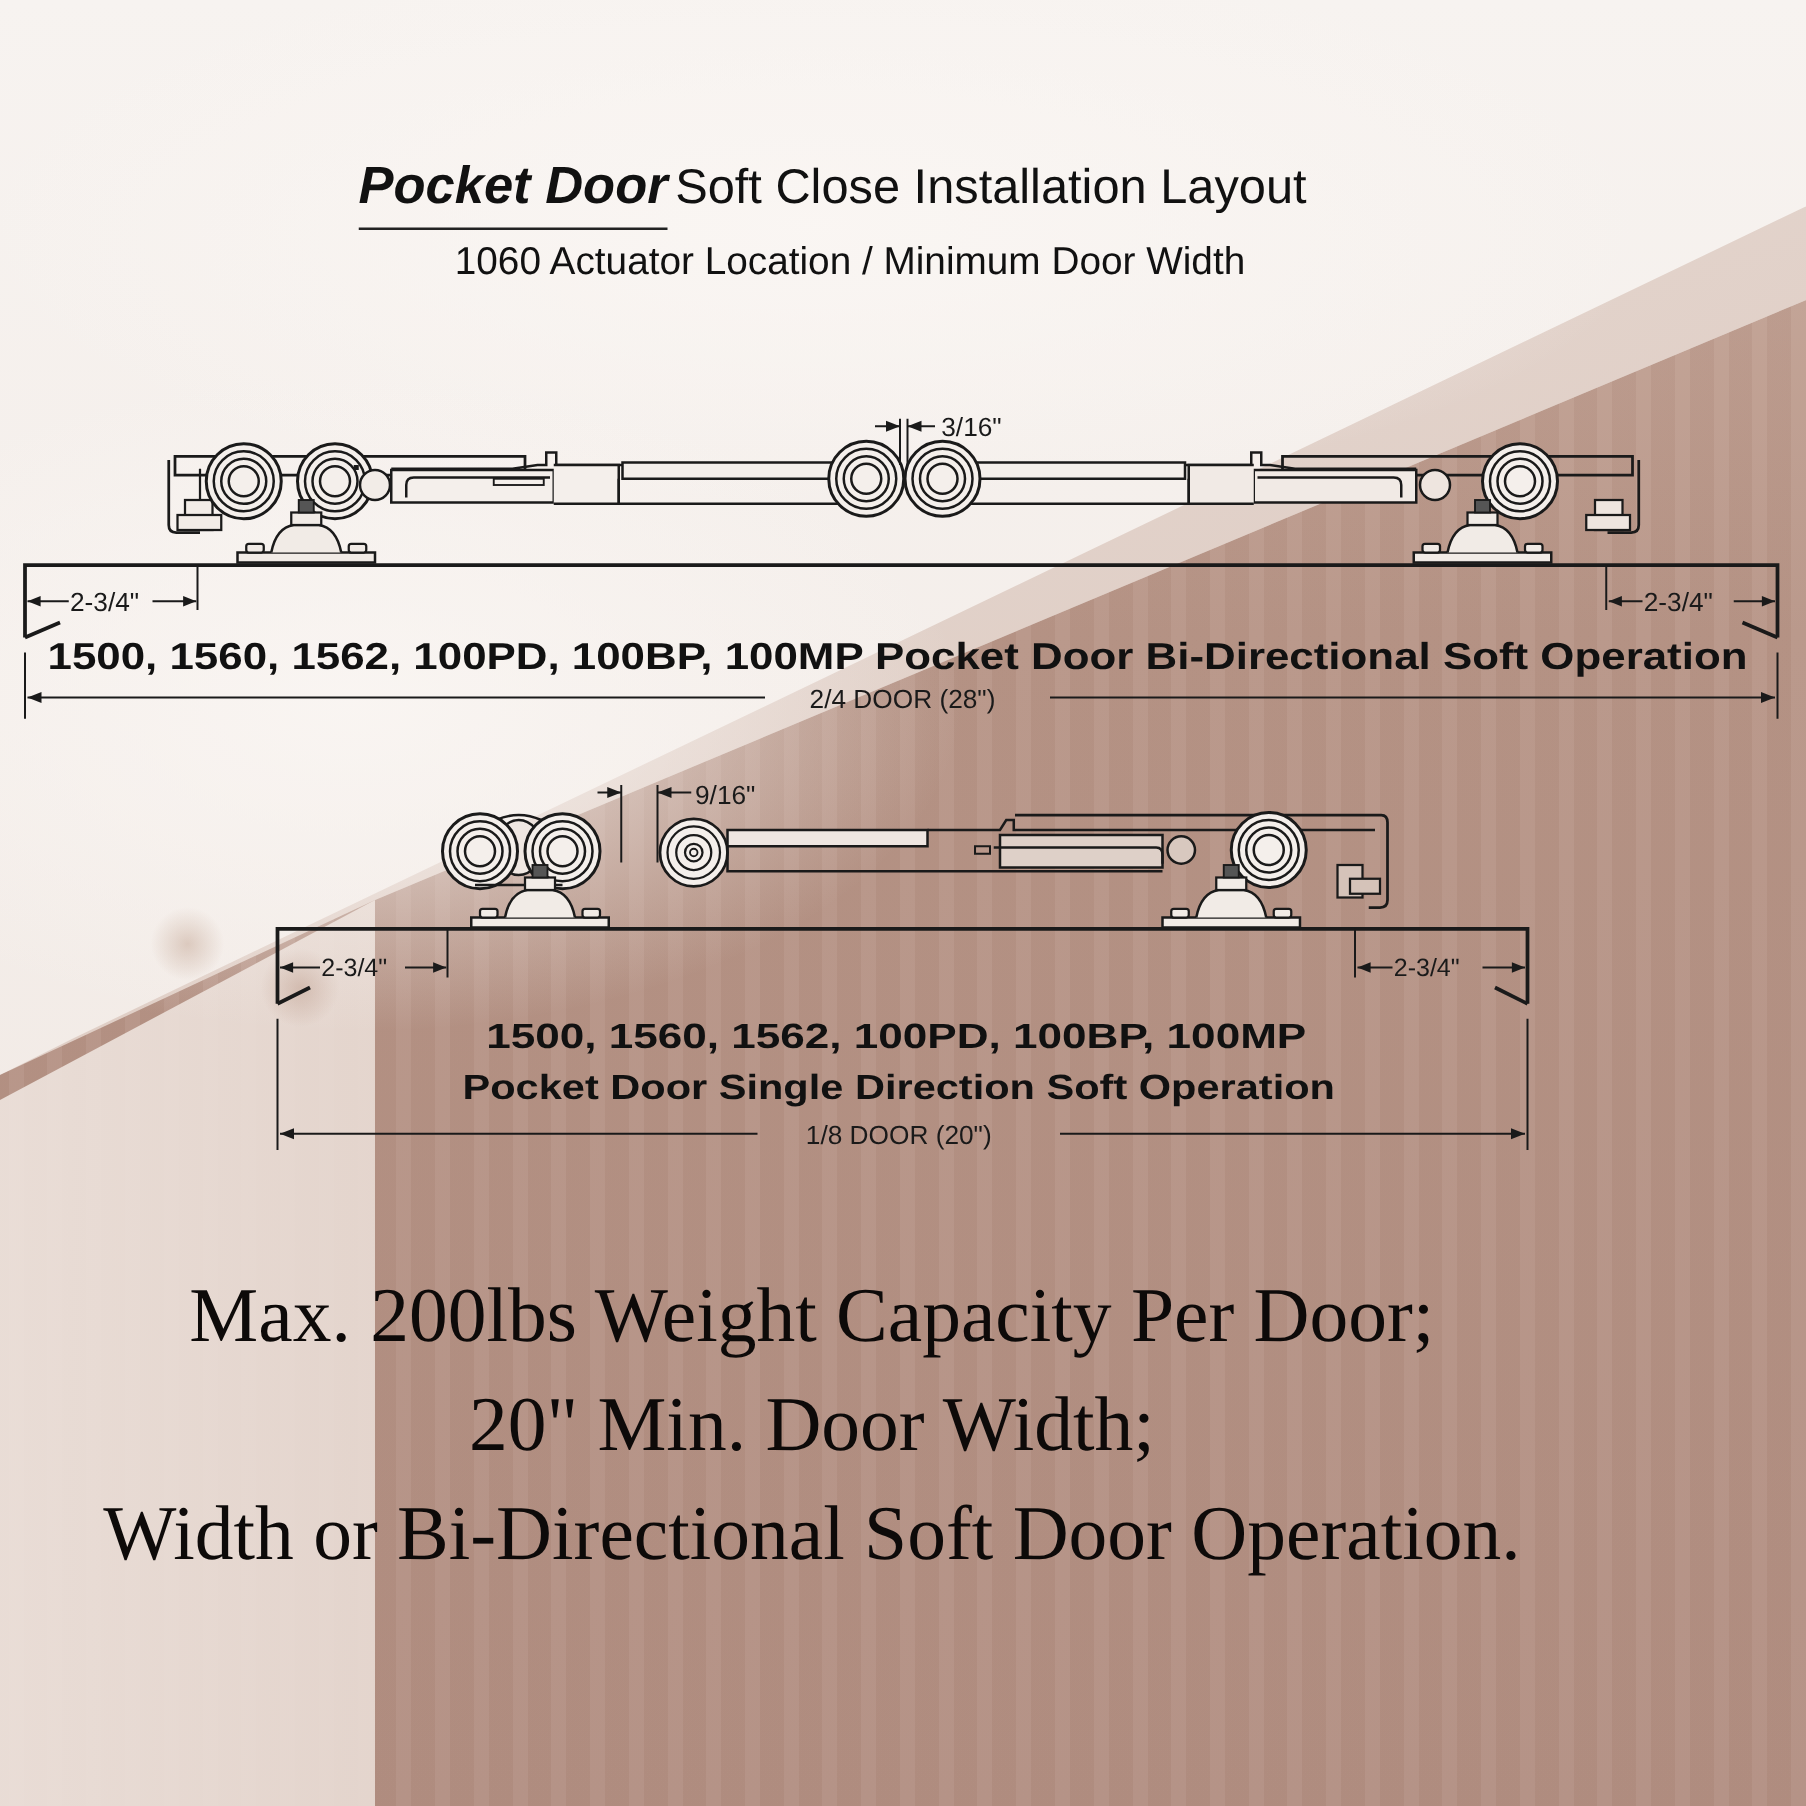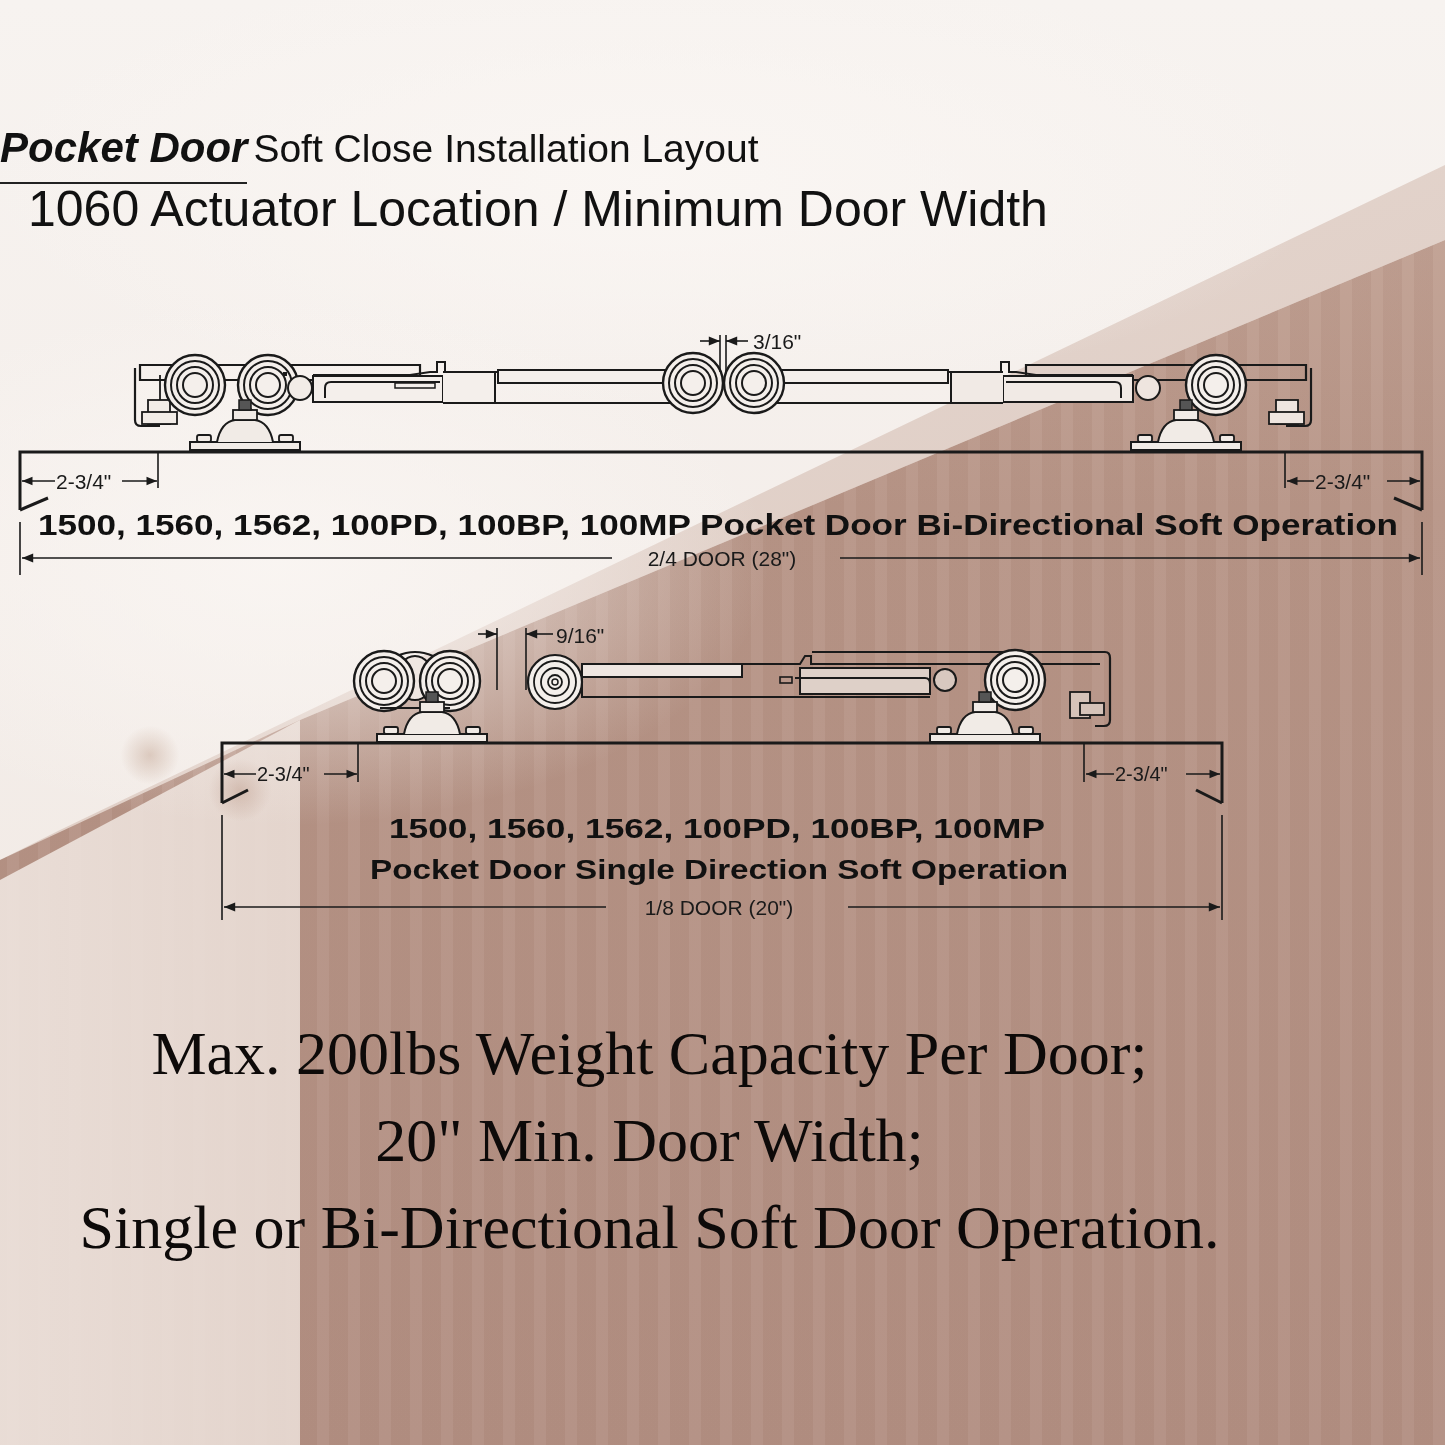--- a/index.html
+++ b/index.html
@@ -36,32 +36,32 @@
                 radial-gradient(ellipse 900px 300px at 650px 180px, rgba(250,246,243,0.95), rgba(250,246,243,0) 75%);
   }
   .bg-blur-rollers {
     position: absolute; left: 90px; top: 700px; width: 240px; height: 180px;
     background:
       radial-gradient(circle 42px at 60px 55px, rgba(205,180,165,0.8), rgba(205,180,165,0) 70%),
       radial-gradient(circle 45px at 150px 90px, rgba(200,172,158,0.8), rgba(200,172,158,0) 70%);
   }
 
   
-  .title-block { position: absolute; left: 0; width: 1332px; top: 122px; text-align: left; }
+  .title-block { position: absolute; left: 0; width: 1332px; top: 122px; text-align: center; }
   .title-line1 { font-size: 40px; line-height: 52px; white-space: nowrap; }
   .title-strong {
     font-weight: bold; font-style: italic; font-size: 42px;
     display: inline-block; position: relative; padding-bottom: 2px;
   }
   .title-strong::after {
     content: ""; position: absolute; left: 0; right: 0; bottom: -8px;
     height: 2px; background: #222;
   }
   .title-rest { font-size: 39px; margin-left: 6px; }
-  .title-line2 { font-size: 50px; line-height: 50px; margin-top: 8px; white-space: nowrap; margin-left: 28px; }
+  .title-line2 { font-size: 31px; line-height: 50px; margin-top: 8px; white-space: nowrap; margin-left: 28px; }
 
   
   svg.diagram { position: absolute; left: 0; top: 0; }
   .dim-label { font-family: "Liberation Sans", sans-serif; font-size: 21px; fill: #1a1a1a; }
   .dim-label-sm { font-family: "Liberation Sans", sans-serif; font-size: 20px; fill: #1a1a1a; }
   .model-text { font-family: "Liberation Sans", sans-serif; font-weight: bold; fill: #111; }
 
   
   .spec-block {
     position: absolute; left: 0; width: 1299px; top: 1010px; text-align: center;
@@ -242,14 +242,14 @@
     <line x1="1222" y1="815" x2="1222" y2="920" stroke="#1a1a1a" stroke-width="1.6"></line>
     <line x1="606" y1="907" x2="224" y2="907" stroke="#1a1a1a" stroke-width="1.6" marker-end="url(#arr)"></line>
     <line x1="848" y1="907" x2="1220" y2="907" stroke="#1a1a1a" stroke-width="1.6" marker-end="url(#arr)"></line>
     <text class="dim-label" x="719" y="915" text-anchor="middle">1/8 DOOR (20")</text>
   </g>
 </svg>
 
 <div class="spec-block">
   <span class="spec-line">Max. 200lbs Weight Capacity Per Door;</span>
   <span class="spec-line">20" Min. Door Width;</span>
-  <span class="spec-line">Single or Bi-Directional Soft Door Operation.</span>
+  <span class="spec-line">Width or Bi-Directional Soft Door Operation.</span>
 </div>
 
 </body></html>

